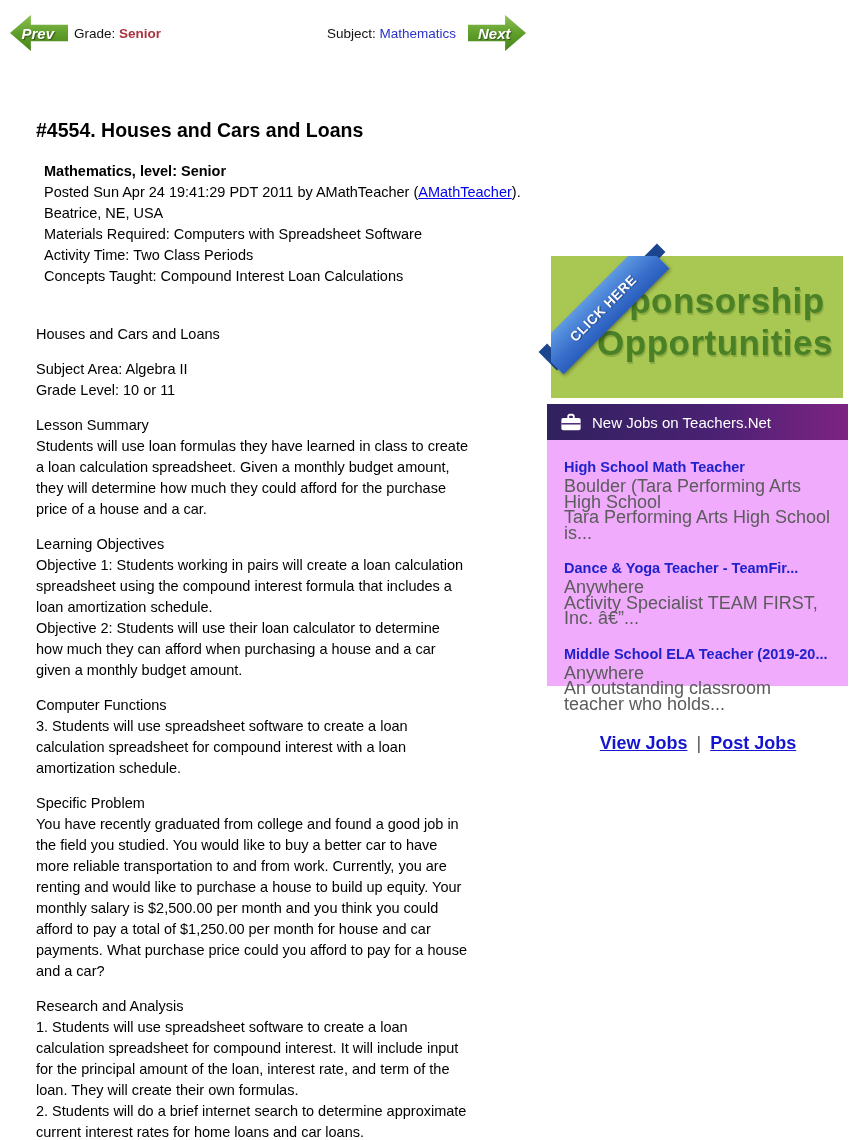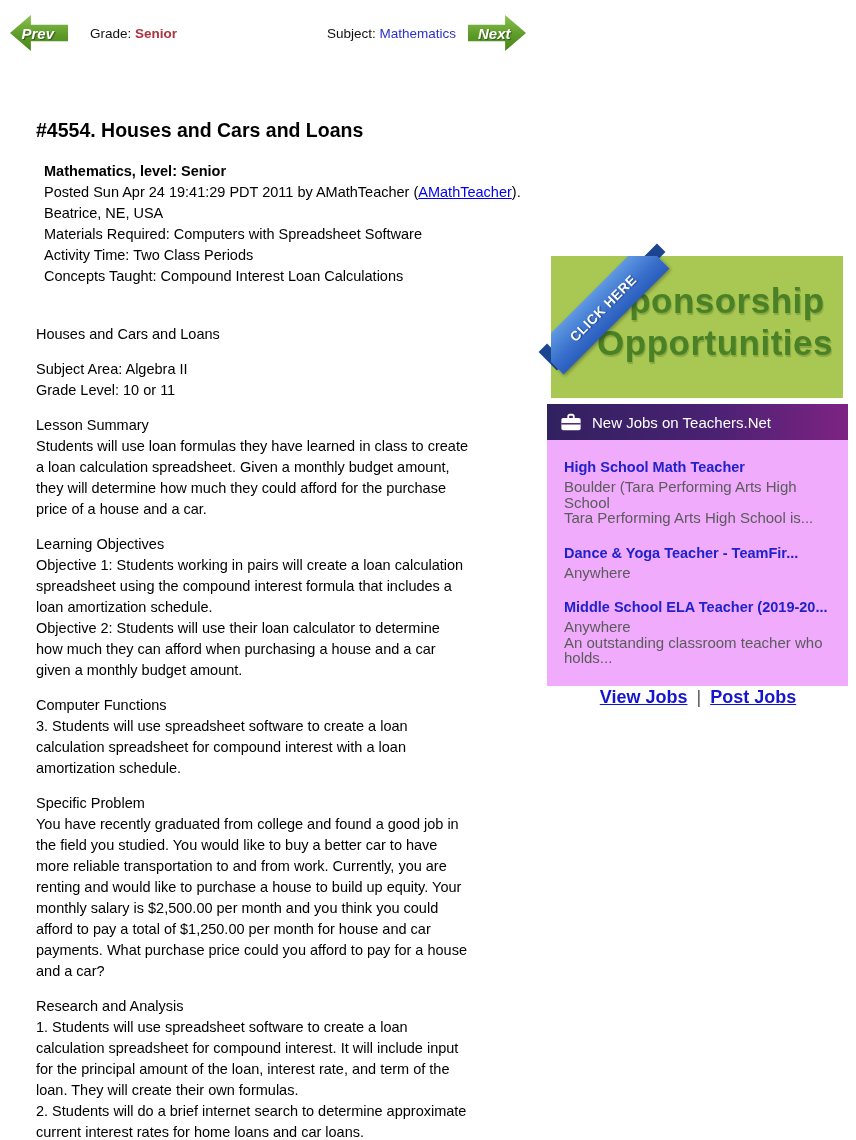--- a/index.html
+++ b/index.html
@@ -12,21 +12,21 @@
              background:linear-gradient(180deg,#8bc253 0%,#5d9c28 55%,#47851b 100%);
              filter:drop-shadow(1px 2px 2px rgba(0,0,0,0.45));
              display:flex;align-items:center;color:#fff;font-family:"Liberation Sans",sans-serif;
              font-style:italic;font-weight:bold;font-size:15px;
              text-shadow:1px 1px 1px rgba(0,0,0,0.45);}
   .nav-prev{clip-path:polygon(0% 50%,36% 0%,36% 27%,100% 27%,100% 73%,36% 73%,36% 100%);
             justify-content:flex-end;padding-right:14px;}
   .nav-next{clip-path:polygon(100% 50%,64% 0%,64% 27%,0% 27%,0% 73%,64% 73%,64% 100%);
             justify-content:flex-start;padding-left:10px;}
   .nav-label{font-size:13.5px;color:#111;}
-  .grade-group{margin-left:22px;white-space:nowrap;text-align:center;}
+  .grade-group{margin-left:6px;white-space:nowrap;text-align:center;}
   .subject-group{margin-left:auto;margin-right:12px;white-space:nowrap;}
   .grade-value{color:#ab3241;font-weight:bold;text-decoration:none;}
   .subject-value{color:#2b32c8;font-weight:normal;text-decoration:none;}
 
   
   .main{position:absolute;left:36px;top:117px;width:505px;font-size:14.5px;line-height:21px;}
   .lesson-title{font-size:19.5px;font-weight:bold;line-height:26px;margin:0 0 18px 0;}
   .meta{margin:0 0 37px 8px;}
   .meta-heading{font-weight:bold;}
   .meta a{color:#0000ee;}
@@ -54,21 +54,21 @@
   .jobs-header{position:absolute;left:547px;top:404px;width:301px;height:36px;
                background:linear-gradient(90deg,#31215f 0%,#4a2173 55%,#7d2383 100%);
                display:flex;align-items:center;color:#fff;font-size:15px;}
   .jobs-header .bicon{margin:0 10px 0 13px;display:flex;align-items:center;}
 
   .jobs-panel{position:absolute;left:547px;top:440px;width:301px;height:246px;
               background:#f0abfc;box-sizing:border-box;padding:19px 16px 0 17px;}
   .job{margin-bottom:19px;}
   .job-title{display:block;color:#2121cc;font-weight:bold;font-size:14.5px;line-height:17px;
              text-decoration:none;margin-bottom:3px;}
-  .job-line{color:#5b5b5b;font-size:15px;line-height:15.5px;}
+  .job-line{color:#5b5b5b;font-size:18px;line-height:15.5px;}
   .jobs-links{text-align:center;font-size:18px;font-weight:bold;margin-top:21px;}
   .jobs-links a{color:#1515d0;text-decoration:underline;}
   .jobs-links .sep{color:#555;font-weight:normal;margin:0 9px;}
 </style>
 </head>
 <body>
 
 <div class="page">
 
   <div class="topbar">
@@ -164,20 +164,21 @@
 
   <div class="jobs-panel">
     <div class="job">
       <a href="#" class="job-title">High School Math Teacher</a>
       <div class="job-line">Boulder (Tara Performing Arts High School</div>
       <div class="job-line">Tara Performing Arts High School is...</div>
     </div>
     <div class="job">
       <a href="#" class="job-title">Dance &amp; Yoga Teacher - TeamFir...</a>
       <div class="job-line">Anywhere</div>
+      <div class="job-line">Activity Specialist TEAM FIRST, Inc. â€”...</div>
     </div>
     <div class="job">
       <a href="#" class="job-title">Middle School ELA Teacher (2019-20...</a>
       <div class="job-line">Anywhere</div>
       <div class="job-line">An outstanding classroom teacher who holds...</div>
     </div>
     <div class="jobs-links">
       <a href="#">View Jobs</a><span class="sep">|</span><a href="#">Post Jobs</a>
     </div>
   </div>

